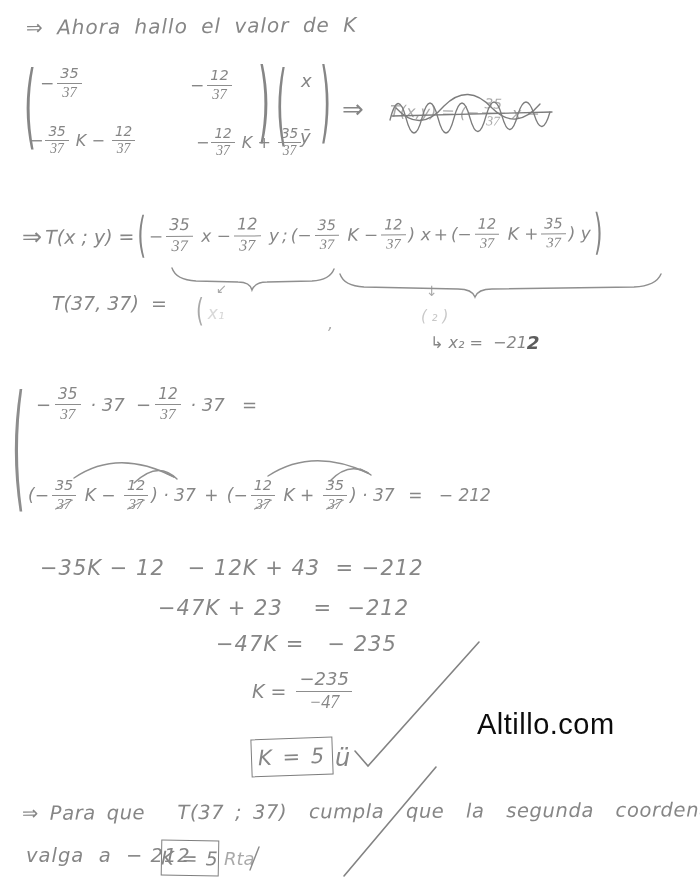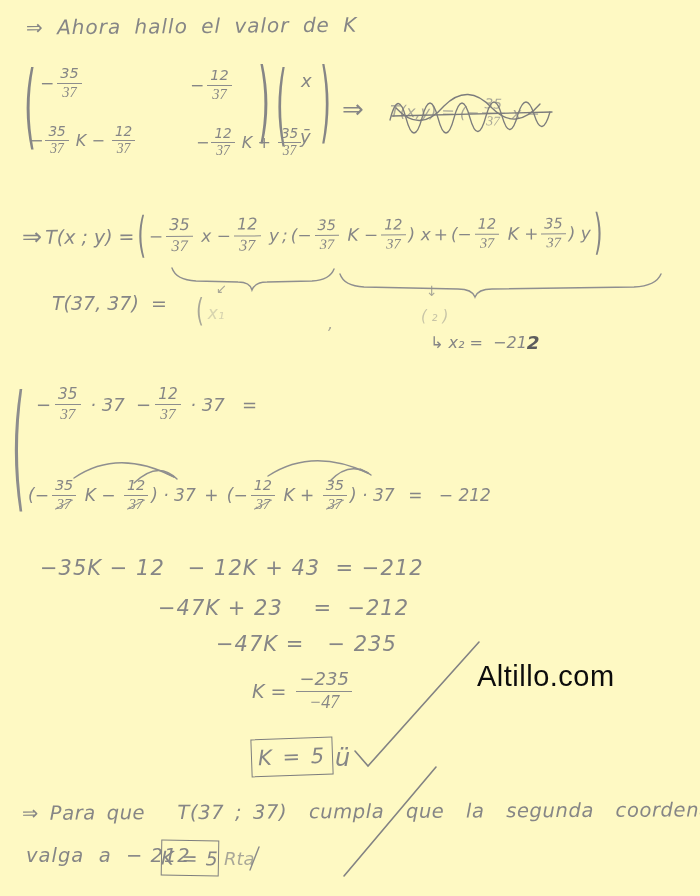--- a/index.html
+++ b/index.html
@@ -1,17 +1,17 @@
 <!DOCTYPE html>
 <html><head>
 <meta charset="utf-8">
 <style>
   html,body{margin:0;padding:0;background:#e8e8e8;}
   .sheet{
-    position:relative;width:700px;height:896px;background:#fef9c3;
+    position:relative;width:700px;height:896px;background:#ffffff;
     overflow:hidden;font-family:"DejaVu Sans",sans-serif;color:#868686;
   }
   .hw{font-style:italic;}
   .line{position:absolute;display:flex;align-items:center;white-space:pre;}
   .tok{white-space:pre;}
   
   .fr{display:inline-flex;flex-direction:column;align-items:center;line-height:1.05;
       font-size:.85em;text-align:center;vertical-align:middle;}
   .fr .n{border-bottom:1.4px solid #8d8d8d;padding:0 3px 2px;}
   .fr .d{padding-top:1px;font-family:Liberation Serif, serif;}
@@ -21,21 +21,21 @@
       border-top:1.3px solid #8f8f8f;transform:rotate(-28deg);}
   
   .bp{display:inline-block;font-style:normal;transform-origin:50% 50%;line-height:1;}
   .abs{position:absolute;}
   .box{position:absolute;border:1.7px solid #7e7e7e;display:flex;align-items:center;
       justify-content:center;background:transparent;}
   .svgo{position:absolute;left:0;top:0;pointer-events:none;}
   .faint{opacity:.45;margin-top:7px;}
   .semi{opacity:.7;}
   .watermark{position:absolute;font-family:"Liberation Sans",sans-serif;color:#0c0c0c;
-      font-size:29px;letter-spacing:.5px;font-style:normal;}
+      font-size:29px;letter-spacing:.5px;font-style:normal;margin-top:48px;}
   .boldnum{font-weight:bold;color:#5d5d5d;font-size:1.15em;}
 </style>
 </head>
 <body>
 
 <div class="sheet">
 
   <div class="line hw" style="left:26px;top:14px;font-size:20px;letter-spacing:1px;word-spacing:6px;transform:rotate(-.5deg);">
     <span class="tok">⇒ Ahora hallo el valor de K</span>
   </div>

